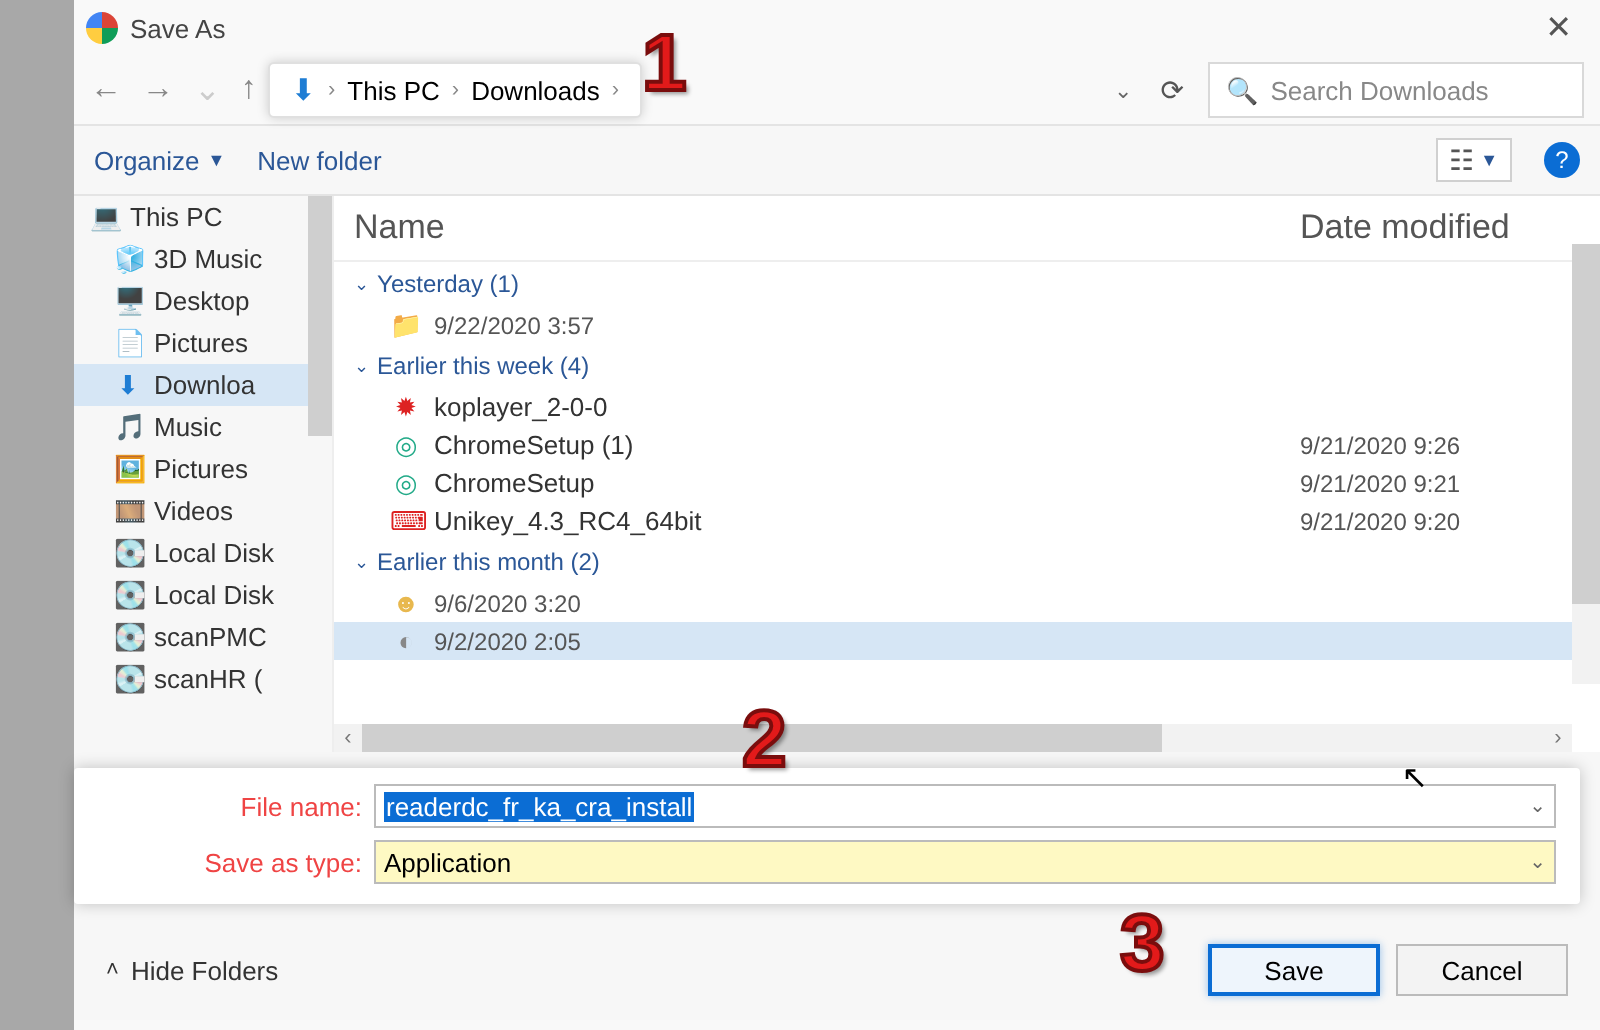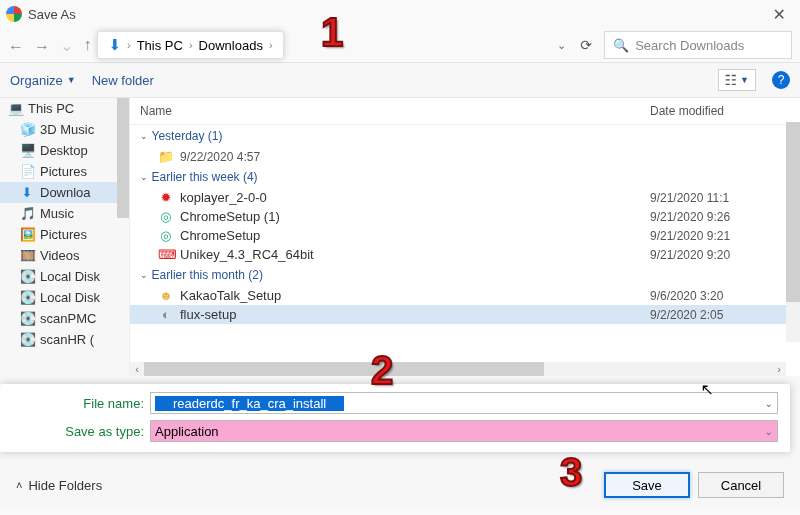--- a/index.html
+++ b/index.html
@@ -1,17 +1,17 @@
 <!DOCTYPE html>
 <html><head>
 <meta charset="utf-8">
 <style>
   * { box-sizing: border-box; font-family: "Segoe UI", Arial, sans-serif; }
   body { margin:0; background:#a8a8a8; width:800px; height:515px; overflow:hidden; position:relative; }
-  .dialog { position:absolute; inset:0; background:#f9f9f9; }
+  .dialog { position:absolute; inset:0; background:#f9f9f9;margin-left:37px; }
   .titlebar { height:28px; display:flex; align-items:center; padding:0 6px; font-size:13px; color:#444; }
   .titlebar .appicon { width:16px;height:16px;margin-right:6px;border-radius:50%;background: conic-gradient(#db4437 0 25%, #0f9d58 0 50%, #ffcd40 0 75%, #4285f4 0);}
   .titlebar .spacer{flex:1;}
   .closebtn{font-size:16px;color:#555;padding:0 8px;cursor:default;}
   .navrow{height:34px;display:flex;align-items:center;padding:4px 8px;gap:6px;}
   .navarrows{display:flex;gap:10px;color:#888;font-size:16px;align-items:center;}
   .breadcrumb{display:flex;align-items:center;background:#fff;border:1px solid #e0e0e0;padding:4px 10px;border-radius:3px;font-size:13px;gap:6px;box-shadow:0 0 6px rgba(0,0,0,.18);height:28px;}
   .breadcrumb .dlicon{color:#1e7dd4;font-size:15px;}
   .breadcrumb .chev{color:#888;font-size:11px;}
   .flexsp{flex:1;}
@@ -25,43 +25,43 @@
   .viewbtn{display:flex;align-items:center;gap:3px;color:#555;font-size:14px;border:1px solid #d0d0d0;padding:2px 6px;background:#fff;}
   .helpbtn{width:18px;height:18px;border-radius:50%;background:#0b6dd4;color:#fff;font-size:12px;display:flex;align-items:center;justify-content:center;}
   .body{display:flex;height:278px;}
   .tree{width:130px;background:#f7f7f7;font-size:13px;overflow:hidden;border-right:1px solid #eee;position:relative;}
   .tree .thumb{position:absolute;right:0;top:0;width:12px;height:120px;background:#cfcfcf;}
   .tree-item{display:flex;align-items:center;gap:6px;padding:3px 6px 3px 20px;color:#333;white-space:nowrap;overflow:hidden;}
   .tree-item.root{padding-left:8px;}
   .tree-item.sel{background:#d6e6f5;}
   .ticon{width:14px;display:inline-block;text-align:center;}
   .list{flex:1;background:#fff;position:relative;overflow:hidden;}
-  .list .cols{display:flex;font-size:12px;color:#555;border-bottom:1px solid #eee;padding:6px 10px;justify-content:flex-end;}
+  .list .cols{display:flex;font-size:17px;color:#555;border-bottom:1px solid #eee;padding:6px 10px;justify-content:flex-end;}
   .list .cols .cname{flex:1;}
   .list .cols .cdate{width:140px;text-align:left;}
   .list .group{font-size:12px;color:#2b5797;padding:4px 10px;display:flex;align-items:center;gap:4px;}
   .list .group .gch{font-size:9px;}
   .list .row{display:flex;align-items:center;font-size:13px;padding:2px 10px 2px 28px;color:#333;}
   .list .row .ricon{width:16px;margin-right:6px;text-align:center;}
   .list .row .rname{flex:1;white-space:nowrap;overflow:hidden;}
   .list .row .rdate{width:140px;font-size:12px;color:#555;white-space:nowrap;}
   .list .row.sel{background:#d6e6f5;}
   .vscroll{position:absolute;right:0;top:24px;width:14px;height:220px;background:#f2f2f2;}
   .vscroll .vth{position:absolute;top:0;left:0;right:0;height:180px;background:#cfcfcf;}
   .hscroll{position:absolute;left:0;right:14px;bottom:0;height:14px;background:#f2f2f2;display:flex;align-items:center;}
   .hscroll .har{width:14px;text-align:center;color:#777;font-size:11px;}
   .hscroll .track{flex:1;position:relative;height:100%;}
   .hscroll .hth{position:absolute;left:0;top:0;height:100%;width:400px;background:#cfcfcf;}
   .fields{padding:8px 14px 8px 54px;background:#f7f7f7;}
   .fieldrow{display:flex;align-items:center;font-size:13px;margin-bottom:6px;}
-  .fieldrow label{width:90px;text-align:right;margin-right:6px;color:#15803d;}
-  .fieldinput{flex:1;height:22px;border:1px solid #bbb;background:#f9a8d4;padding:0 4px;font-size:13px;display:flex;align-items:center;position:relative;}
+  .fieldrow label{width:90px;text-align:right;margin-right:6px;color:#ef4444;}
+  .fieldinput{flex:1;height:22px;border:1px solid #bbb;background:#fef9c3;padding:0 4px;font-size:13px;display:flex;align-items:center;position:relative;}
   .fieldinput.sel{background:#fff;}
   .fieldinput .val{flex:1;}
-  .fieldinput .highlight{background:#0b6dd4;color:#fff;padding:0 18px;}
+  .fieldinput .highlight{background:#0b6dd4;color:#fff;padding:0 1px;}
   .fieldinput .dd{position:absolute;right:4px;color:#666;font-size:10px;}
   .white-field-area{background:#fff;padding:8px 0 10px 0;box-shadow:0 0 8px rgba(0,0,0,.22);border-radius:2px;margin:0 -4px 0 -54px;}
   .white-field-area .fieldrow{padding:0 12px 0 54px;}
   .footer{display:flex;align-items:center;padding:12px 16px;font-size:13px;background:#f7f7f7;}
   .footer .hide{display:flex;align-items:center;gap:6px;color:#333;}
   .footer .hide .caret{font-size:11px;}
   .footer .fsp{flex:1;}
   .btn{min-width:86px;height:26px;border:1px solid #bbb;background:#f3f3f3;font-size:13px;display:flex;align-items:center;justify-content:center;margin-left:8px;}
   .btn.primary{border:2px solid #0b6dd4;background:#eef5fc;box-shadow:0 0 4px rgba(11,109,212,.4);}
   .callout{position:absolute;font-family:Arial Black,Arial,sans-serif;font-size:40px;font-weight:900;color:#e21a1a;-webkit-text-stroke:2px #7a0d0d;text-shadow:2px 2px 2px rgba(0,0,0,.4);z-index:50;pointer-events:none;}
@@ -177,30 +177,29 @@
         <span class="cname">Name</span>
         <span class="cdate">Date modified</span>
       </div>
       <div id="listbody">
           <div class="group">
             <span class="gch">⌄</span>
             <span>Yesterday (1)</span>
           </div>
           <div class="row">
             <span class="ricon" style="color:#e8b84e">📁</span>
-            <span class="rdate">9/22/2020 4:57</span>
+            <span class="rdate">9/22/2020 3:57</span>
           </div>
           <div class="group">
             <span class="gch">⌄</span>
             <span>Earlier this week (4)</span>
           </div>
           <div class="row">
             <span class="ricon" style="color:#d22">✹</span>
             <span class="rname">koplayer_2-0-0</span>
-            <span class="rdate">9/21/2020 11:1</span>
           </div>
           <div class="row">
             <span class="ricon" style="color:#2a8">◎</span>
             <span class="rname">ChromeSetup (1)</span>
             <span class="rdate">9/21/2020 9:26</span>
           </div>
           <div class="row">
             <span class="ricon" style="color:#2a8">◎</span>
             <span class="rname">ChromeSetup</span>
             <span class="rdate">9/21/2020 9:21</span>
@@ -209,26 +208,24 @@
             <span class="ricon" style="color:#d22">⌨</span>
             <span class="rname">Unikey_4.3_RC4_64bit</span>
             <span class="rdate">9/21/2020 9:20</span>
           </div>
           <div class="group">
             <span class="gch">⌄</span>
             <span>Earlier this month (2)</span>
           </div>
           <div class="row">
             <span class="ricon" style="color:#e8b84e">☻</span>
-            <span class="rname">KakaoTalk_Setup</span>
             <span class="rdate">9/6/2020 3:20</span>
           </div>
           <div class="row sel">
             <span class="ricon" style="color:#888">◐</span>
-            <span class="rname">flux-setup</span>
             <span class="rdate">9/2/2020 2:05</span>
           </div>
         </div>
       <div class="vscroll">
           <div class="vth"></div>
         </div>
       <div class="hscroll">
         <span class="har">‹</span>
         <div class="track">
             <div class="hth"></div>

